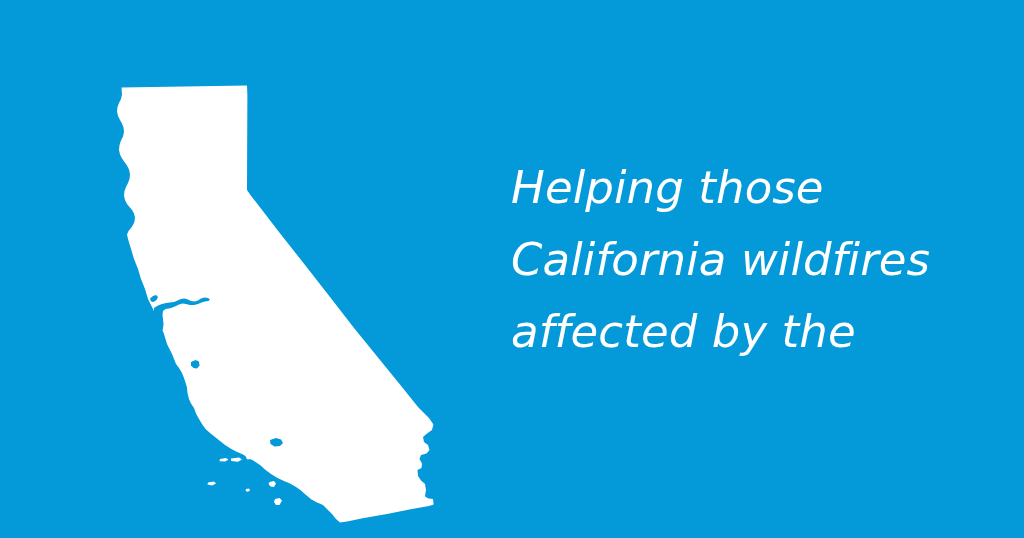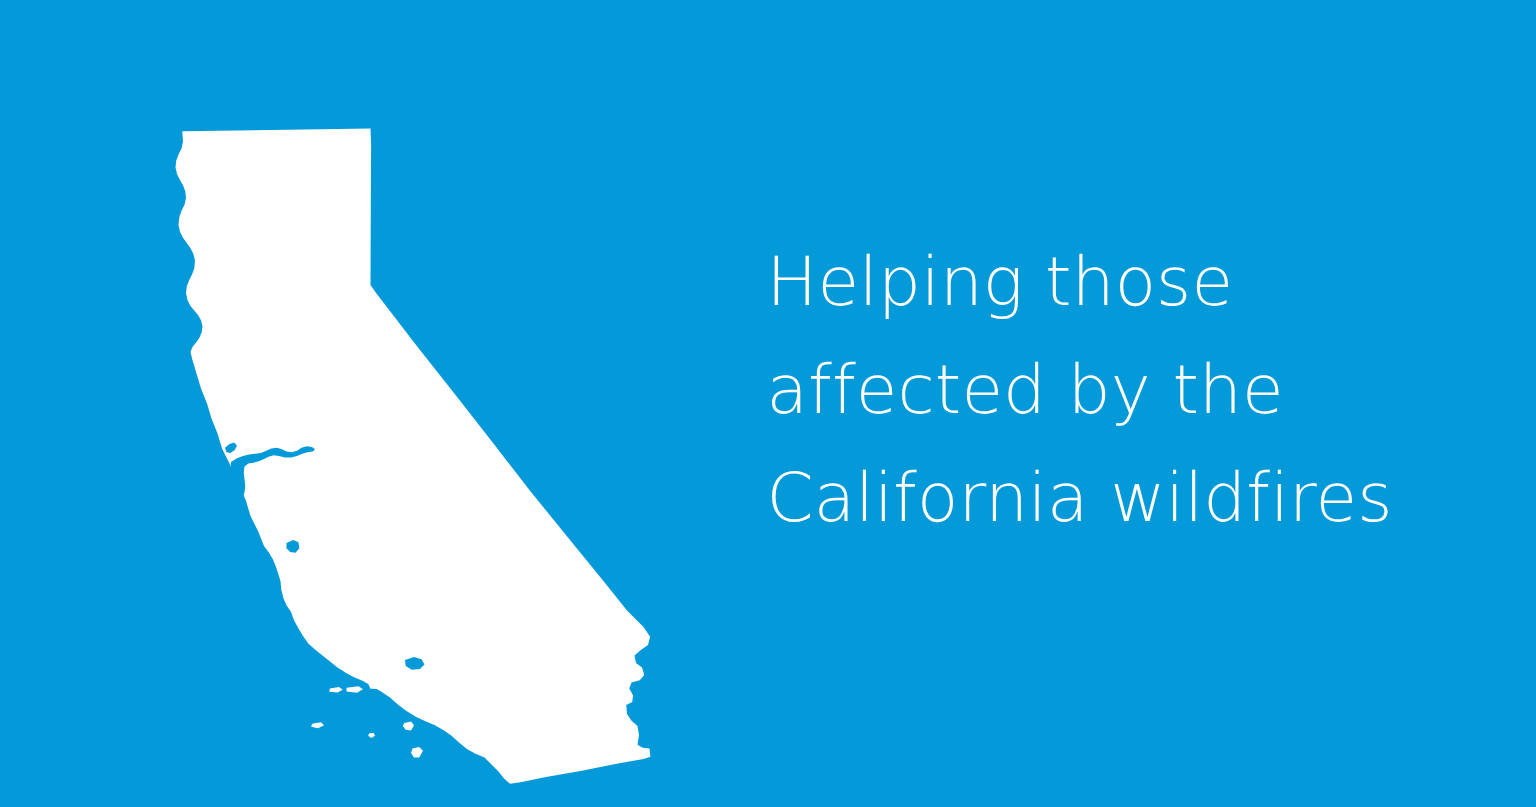--- a/index.html
+++ b/index.html
@@ -37,20 +37,21 @@
     width: 100%;
     height: 100%;
     overflow: visible;
   }
 
   #headline {
     position: absolute;
     left: 511px;
     top: 152px;
     width: 470px;
+    font-style: italic;
   }
 
   #headline .hl-line {
     display: block;
     color: #ffffff;
     font-family: "DejaVu Sans", "Liberation Sans", sans-serif;
     font-weight: 100;
     font-size: 45px;
     line-height: 72px;
     letter-spacing: 0.1px;
@@ -292,17 +293,17 @@
       <path fill="#ffffff" d="M 116.0,420.5 L 122.0,419.5 L 124.0,421.5 L 120.0,423.5 L 115.5,422.5 Z"></path>
 
       <path fill="#ffffff" d="M 154.0,427.0 L 157.0,426.5 L 158.0,428.5 L 155.5,430.0 L 153.5,428.5 Z"></path>
 
       <path fill="#ffffff" d="M 183.0,437.0 L 187.5,436.0 L 190.0,438.5 L 187.5,443.0 L 184.0,443.0 L 182.0,440.0 Z"></path>
     </svg>
   </div>
 
   <div id="headline">
     <span class="hl-line">Helping those</span>
+    <span class="hl-line">California wildfires</span>
     <span class="hl-line">affected by the</span>
-    <span class="hl-line">California wildfires</span>
   </div>
 
 </div>
 
 </body></html>

